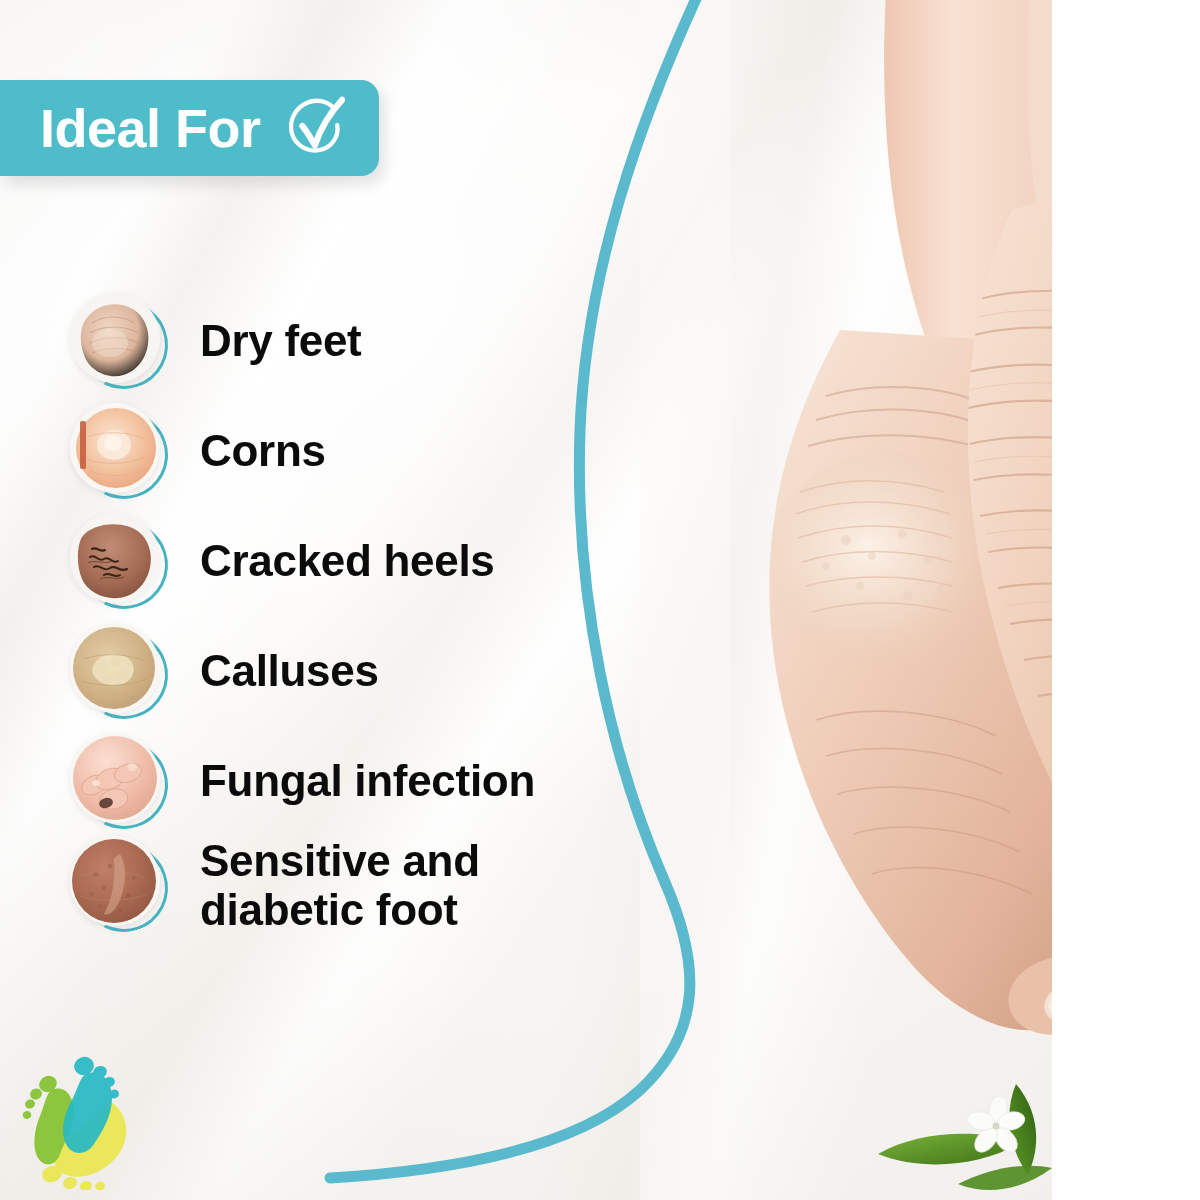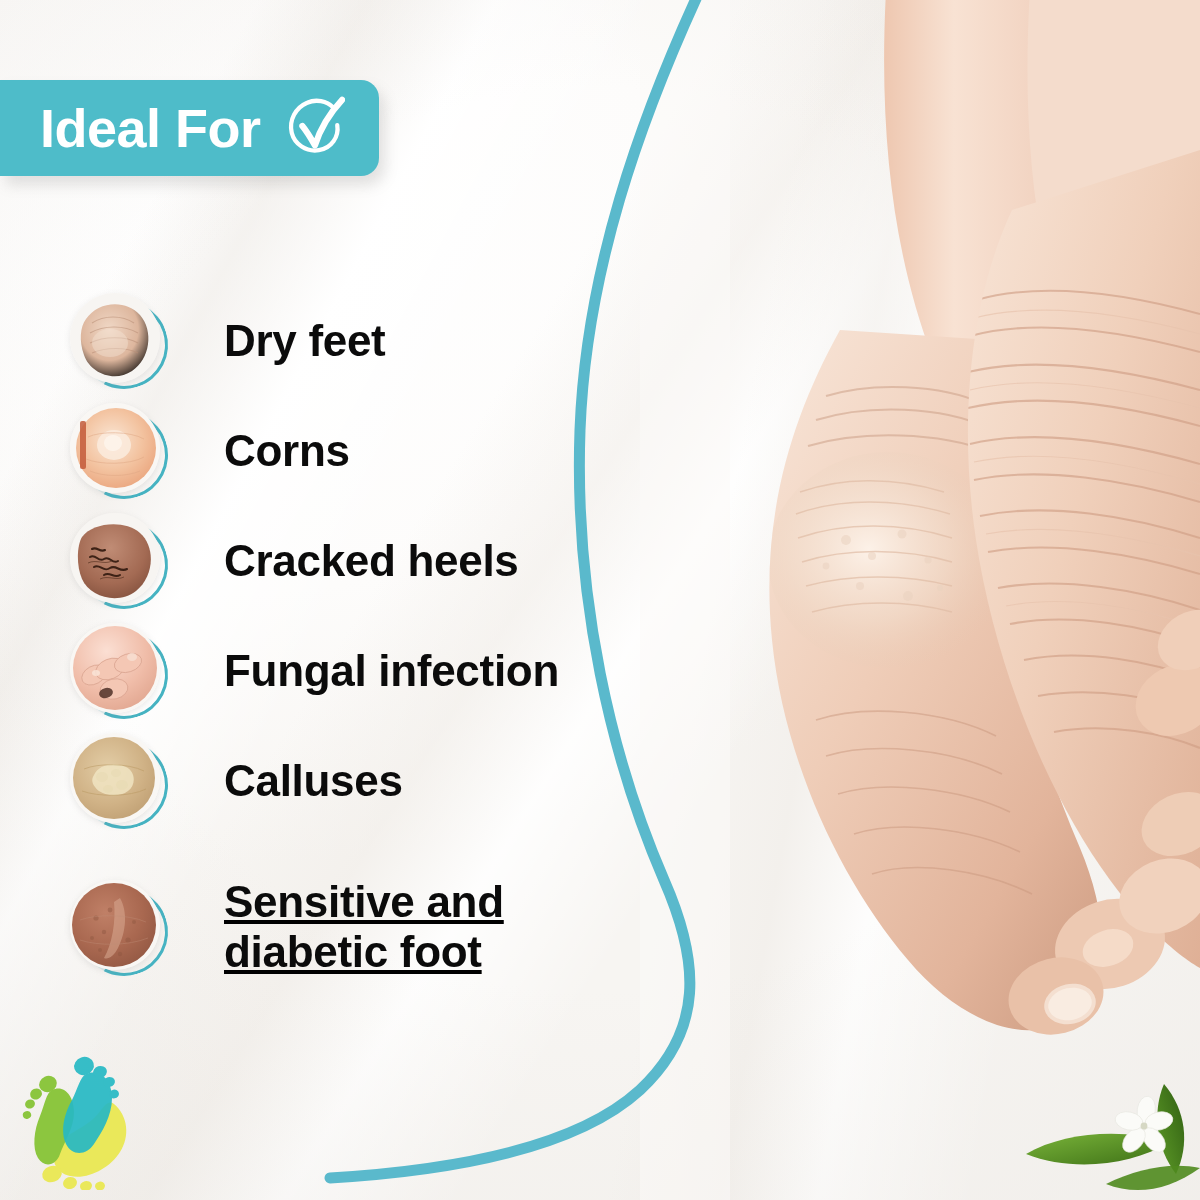--- a/index.html
+++ b/index.html
@@ -6,21 +6,21 @@
 
   html, body {
     width: 1200px;
     height: 1200px;
     overflow: hidden;
     font-family: "Liberation Sans", sans-serif;
   }
 
   #canvas {
     position: relative;
-    width: 1200px;
+    width: 1052px;
     height: 1200px;
     background: #fbfaf8;
     overflow: hidden;
   }
 
   
   .bg-layer {
     position: absolute;
     inset: 0;
     pointer-events: none;
@@ -117,21 +117,21 @@
     top: 286px;
     width: 540px;
   }
   .list-item {
     position: relative;
     display: flex;
     align-items: center;
     gap: 34px;
     height: 110px;
   }
-  .list-item.tall { height: 140px; align-items: flex-end; text-decoration: underline; }
+  .list-item.tall { height: 140px; align-items: flex-start; }
 
   .thumb-wrap {
     position: relative;
     width: 96px;
     height: 96px;
     flex: 0 0 auto;
   }
   .thumb-ring {
     position: absolute;
     left: 10px;
@@ -155,21 +155,20 @@
     box-shadow: 0 2px 6px rgba(140,140,140,0.18);
   }
   .thumb-svg { display: block; width: 90px; height: 90px; }
 
   .item-label {
     font-size: 44px;
     font-weight: bold;
     color: #0b0b0b;
     line-height: 1.12;
     letter-spacing: -0.3px;
-    margin-left: 24px;
   }
 
   
   .brand-logo {
     position: absolute;
     left: 18px;
     bottom: 10px;
     width: 150px;
     height: 152px;
   }
@@ -428,49 +427,20 @@
       </div>
       <span class="item-label">Cracked heels</span>
     </div>
 
     <div class="list-item">
       <div class="thumb-wrap">
         <div class="thumb-ring"></div>
         <div class="thumb">
           <svg class="thumb-svg" viewBox="0 0 90 90">
             <defs>
-                <radialGradient id="t5" cx="0.4" cy="0.3" r="0.85">
-              <stop offset="0%" stop-color="#fbdfd3"></stop>
-              <stop offset="55%" stop-color="#f0bda9"></stop>
-              <stop offset="100%" stop-color="#dda089"></stop>
-            </radialGradient>
-              </defs>
-            <rect width="90" height="90" fill="#f9f7f4"></rect>
-            <circle cx="45" cy="45" r="42" fill="url(#t5)"></circle>
-            <g fill="#f4c7b4" stroke="#dba692" stroke-width="0.8">
-              <ellipse cx="24" cy="52" rx="13" ry="9" transform="rotate(-28 24 52)"></ellipse>
-              <ellipse cx="40" cy="46" rx="15" ry="10" transform="rotate(-22 40 46)"></ellipse>
-              <ellipse cx="58" cy="40" rx="14" ry="9" transform="rotate(-18 58 40)"></ellipse>
-              <ellipse cx="44" cy="66" rx="14" ry="10" transform="rotate(-12 44 66)"></ellipse>
-            </g>
-            <ellipse cx="36" cy="70" rx="7" ry="5" fill="#4f3027" opacity="0.85" transform="rotate(-14 36 70)"></ellipse>
-            <ellipse cx="62" cy="34" rx="5" ry="4" fill="#f8e0d3" opacity="0.8"></ellipse>
-            <ellipse cx="26" cy="50" rx="4" ry="3" fill="#fae6da" opacity="0.8"></ellipse>
-          </svg>
-        </div>
-      </div>
-      <span class="item-label">Fungal infection</span>
-    </div>
-
-    <div class="list-item">
-      <div class="thumb-wrap">
-        <div class="thumb-ring"></div>
-        <div class="thumb">
-          <svg class="thumb-svg" viewBox="0 0 90 90">
-            <defs>
                 <radialGradient id="t4" cx="0.42" cy="0.38" r="0.8">
               <stop offset="0%" stop-color="#e3cda6"></stop>
               <stop offset="55%" stop-color="#d0b286"></stop>
               <stop offset="100%" stop-color="#b9986c"></stop>
             </radialGradient>
               </defs>
             <rect width="90" height="90" fill="#f9f7f4"></rect>
             <circle cx="44" cy="45" r="41" fill="url(#t4)"></circle>
             <path d="M24 42 C28 32 44 28 56 34 C66 39 66 52 58 58 C48 66 30 62 25 54
                      C21 49 22 45 24 42 Z" fill="#f0e4c2" opacity="0.85"></path>
@@ -481,20 +451,49 @@
               <ellipse cx="38" cy="56" rx="5" ry="4"></ellipse>
             </g>
             <g stroke="#b7965f" stroke-width="0.9" fill="none" opacity="0.55">
               <path d="M14 36 C28 30 58 30 74 38"></path>
               <path d="M12 58 C28 64 60 64 76 56"></path>
             </g>
           </svg>
         </div>
       </div>
       <span class="item-label">Calluses</span>
+    </div>
+
+    <div class="list-item">
+      <div class="thumb-wrap">
+        <div class="thumb-ring"></div>
+        <div class="thumb">
+          <svg class="thumb-svg" viewBox="0 0 90 90">
+            <defs>
+                <radialGradient id="t5" cx="0.4" cy="0.3" r="0.85">
+              <stop offset="0%" stop-color="#fbdfd3"></stop>
+              <stop offset="55%" stop-color="#f0bda9"></stop>
+              <stop offset="100%" stop-color="#dda089"></stop>
+            </radialGradient>
+              </defs>
+            <rect width="90" height="90" fill="#f9f7f4"></rect>
+            <circle cx="45" cy="45" r="42" fill="url(#t5)"></circle>
+            <g fill="#f4c7b4" stroke="#dba692" stroke-width="0.8">
+              <ellipse cx="24" cy="52" rx="13" ry="9" transform="rotate(-28 24 52)"></ellipse>
+              <ellipse cx="40" cy="46" rx="15" ry="10" transform="rotate(-22 40 46)"></ellipse>
+              <ellipse cx="58" cy="40" rx="14" ry="9" transform="rotate(-18 58 40)"></ellipse>
+              <ellipse cx="44" cy="66" rx="14" ry="10" transform="rotate(-12 44 66)"></ellipse>
+            </g>
+            <ellipse cx="36" cy="70" rx="7" ry="5" fill="#4f3027" opacity="0.85" transform="rotate(-14 36 70)"></ellipse>
+            <ellipse cx="62" cy="34" rx="5" ry="4" fill="#f8e0d3" opacity="0.8"></ellipse>
+            <ellipse cx="26" cy="50" rx="4" ry="3" fill="#fae6da" opacity="0.8"></ellipse>
+          </svg>
+        </div>
+      </div>
+      <span class="item-label">Fungal infection</span>
     </div>
 
     <div class="list-item tall">
       <div class="thumb-wrap">
         <div class="thumb-ring"></div>
         <div class="thumb">
           <svg class="thumb-svg" viewBox="0 0 90 90">
             <defs>
                 <radialGradient id="t6" cx="0.4" cy="0.35" r="0.8">
               <stop offset="0%" stop-color="#c08067"></stop>

